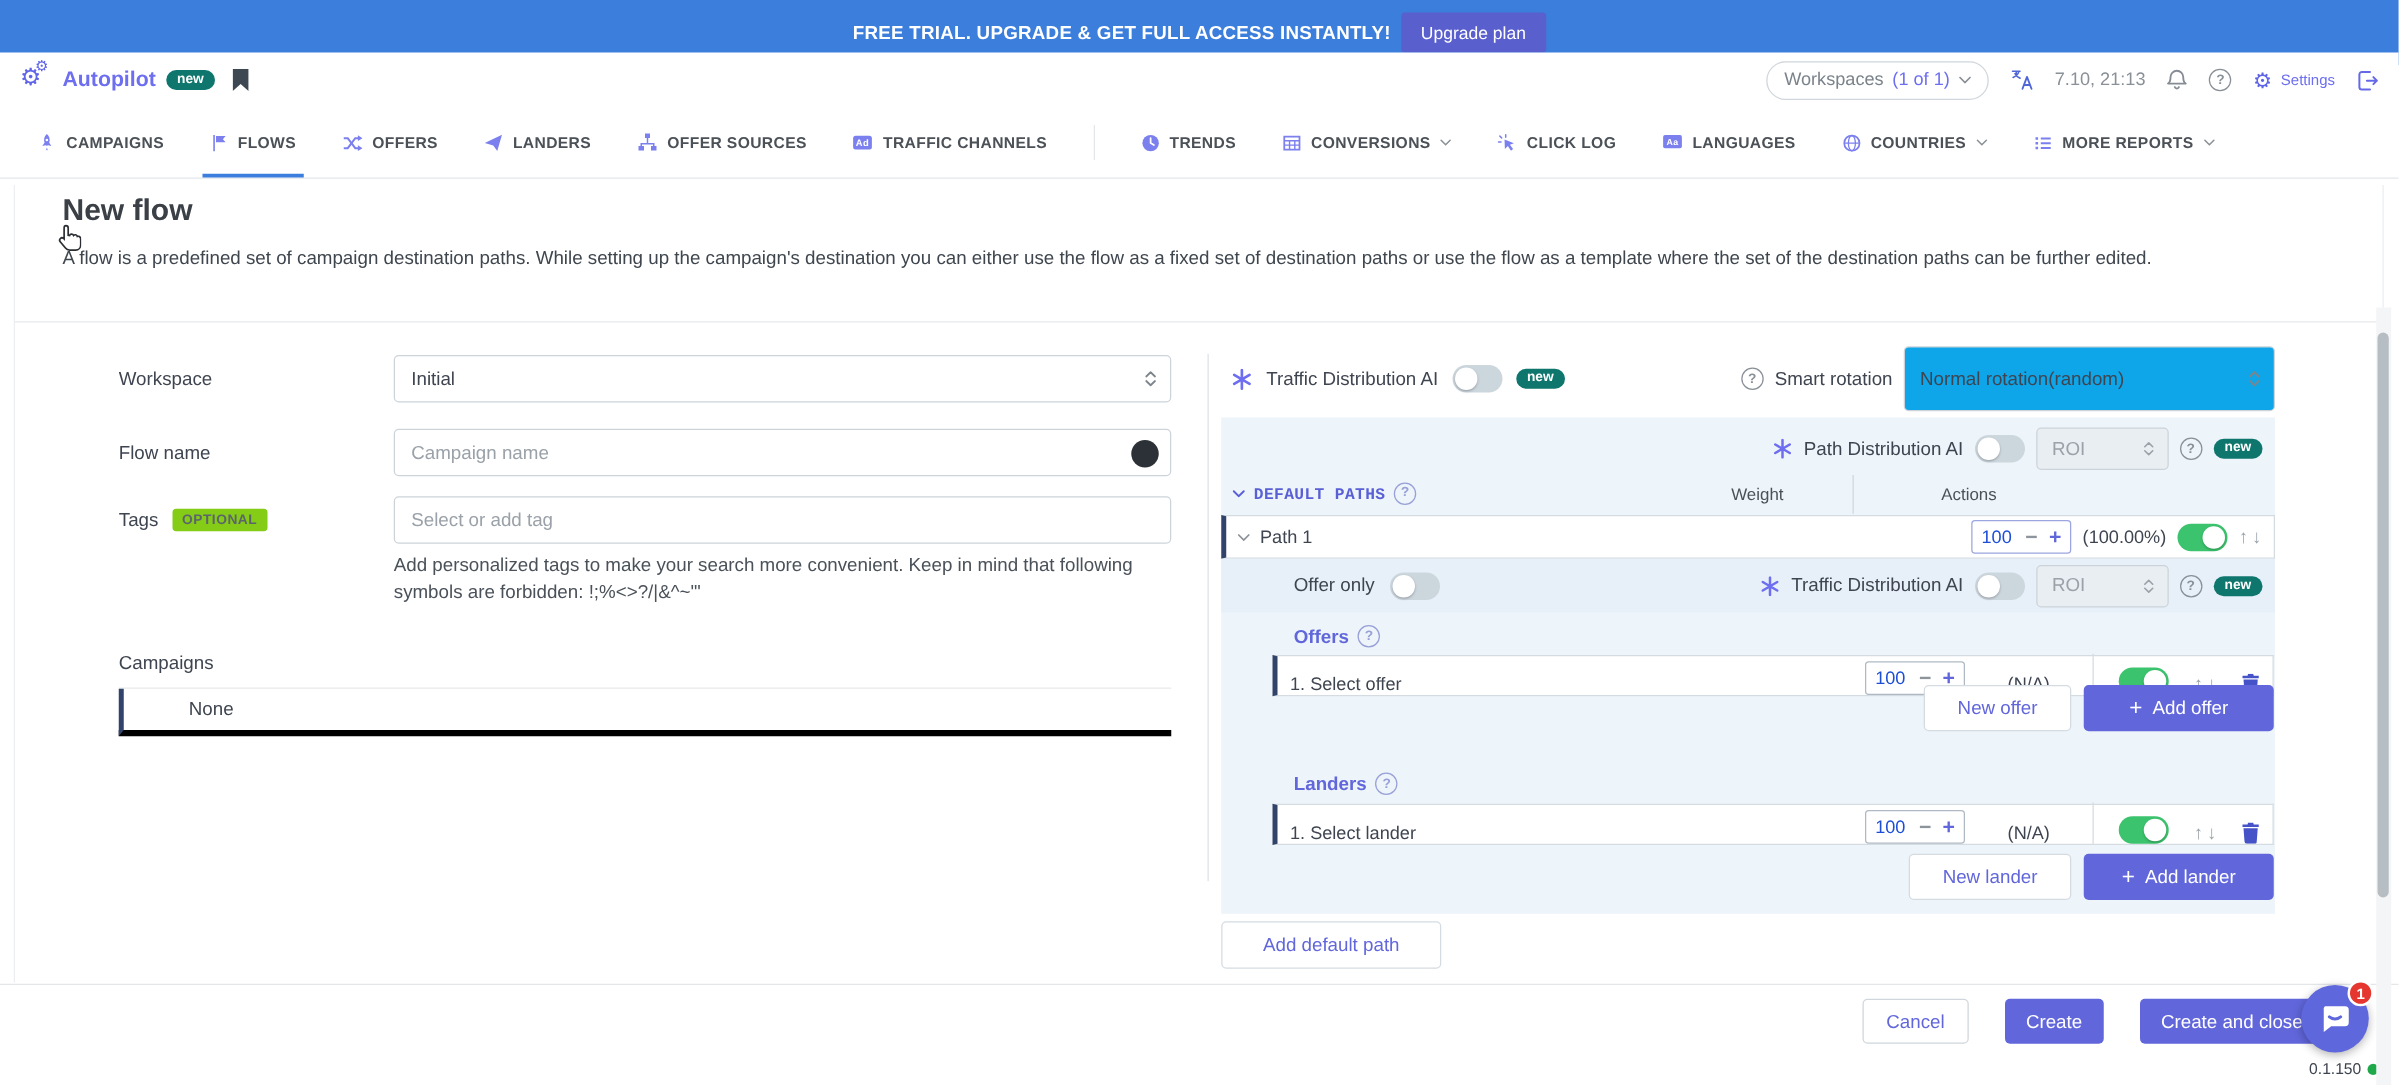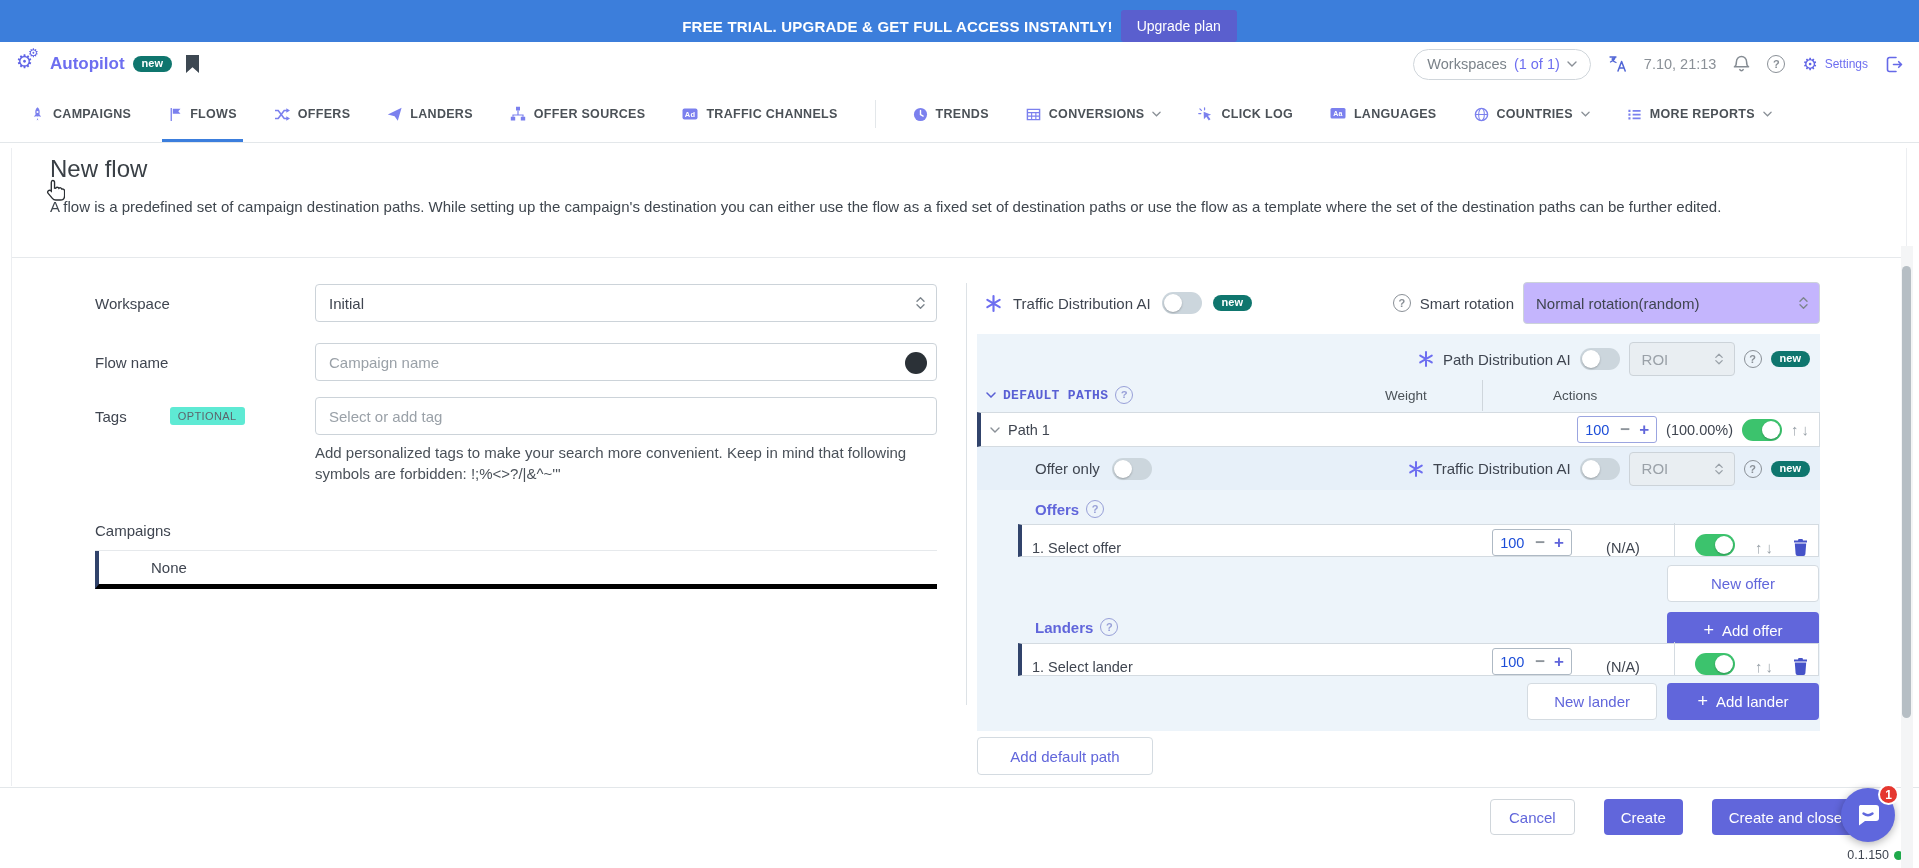--- a/index.html
+++ b/index.html
@@ -45,31 +45,31 @@
   .nav-item svg { color:#7b80ee; flex:0 0 auto; }
   .nav-item.active::after { content:""; position:absolute; left:-6px; right:-6px; bottom:0;
                             height:3px; background:#3b7edd; }
   .nav-divider { width:1px; height:28px; background:#e3e7ea; }
 
   
   .card-edge-l, .card-edge-r { position:absolute; top:148px; height:638px; width:1px; background:#eceef1; }
   .card-edge-l { left:11px; } .card-edge-r { left:1906px; }
   .card-bottom { position:absolute; left:0; right:0; top:787px; height:1px; background:#e3e7ea; }
 
-  .page-title { position:absolute; left:50px; top:155px; font-size:24px; color:#3a4046; font-weight:400; }
+  .page-title { position:absolute; left:50px; top:155px; font-size:24px; color:#3a4046; font-weight:700; }
   .mouse-cursor { position:absolute; left:46px; top:178px; }
   .page-desc { position:absolute; left:50px; top:197px; width:1800px; font-size:15px;
                line-height:1.37; color:#3f464e; }
   .title-divider { position:absolute; left:12px; right:13px; top:257px; height:1px; background:#e6e9ec; }
 
   
   .form-row { position:absolute; left:95px; width:842px; height:38px; display:flex; align-items:center; }
   .form-label { width:220px; font-size:15px; color:#3f4550; display:flex; align-items:center; gap:11px; }
-  .opt-badge { background:#5eead4; color:#5c646c; font-size:11px; font-weight:400; letter-spacing:.4px;
-               border-radius:3px; padding:3px 8px;margin-left:32px; }
+  .opt-badge { background:#84cc16; color:#5c646c; font-size:11px; font-weight:700; letter-spacing:.4px;
+               border-radius:3px; padding:3px 8px; }
   .control { width:622px; height:38px; border:1px solid #ccd3d9; border-radius:4px; background:#fff;
              display:flex; align-items:center; padding:0 13px; font-size:15px; color:#3f4550; position:relative; }
   .control input { border:none; outline:none; width:100%; font:inherit; color:#3f4550; background:transparent; }
   .control input::placeholder { color:#9aa1a8; }
   .sel-caret { position:absolute; right:10px; top:50%; transform:translateY(-50%); }
   .flow-dot { position:absolute; right:9px; top:8px; width:22px; height:22px; border-radius:50%; background:#2b3137; }
   .tags-help { position:absolute; left:315px; top:443px; width:648px; font-size:15px; line-height:1.38; color:#4a5159; }
   .campaigns-label { position:absolute; left:95px; top:522px; font-size:15px; color:#3f4550; }
   .campaigns-hr { position:absolute; left:95px; width:842px; top:550px; height:1px; background:#e6e9ec; }
   .campaigns-row { position:absolute; left:95px; width:842px; top:551px; height:38px;
@@ -82,22 +82,22 @@
               display:flex; align-items:center; }
   .tdai-left { display:flex; align-items:center; gap:11px; }
   .tdai-right { margin-left:auto; display:flex; align-items:center; gap:9px; }
   .label15 { font-size:15px; color:#3f4550; white-space:nowrap; }
   .toggle { width:40px; height:22px; border-radius:11px; background:#ccd6dd; position:relative;
             cursor:pointer; flex:0 0 auto; }
   .toggle::after { content:""; position:absolute; width:18px; height:18px; border-radius:50%;
                    background:#fff; top:2px; left:2px; box-shadow:0 1px 2px rgba(0,0,0,.25); }
   .toggle.on { background:#3cc36d; }
   .toggle.on::after { left:auto; right:2px; }
-  .select-sm { display:flex; align-items:center; height:42px; border:1px solid #ccd3d9; border-radius:4px;
-               background:#c4b5fd; padding:0 28px 0 12px; font-size:15px; color:#3f4550; position:relative;
+  .select-sm { display:flex; align-items:center; height:52px; border:1px solid #ccd3d9; border-radius:4px;
+               background:#0ea5e9; padding:0 28px 0 12px; font-size:15px; color:#3f4550; position:relative;
                cursor:pointer; white-space:nowrap; }
   .select-sm.disabled { background:#e9eef2; color:#9aa1a8; cursor:default; }
 
   .panel { position:absolute; left:977px; top:334px; width:843px; height:397px; background:#edf4fa; }
   .pdai-row { position:absolute; right:10px; top:8px; display:flex; align-items:center; gap:9px; }
   .roi-select { width:106px; height:34px; }
   .paths-header { position:absolute; left:9px; top:52px; display:flex; align-items:center; gap:7px;
                   color:#595fd4; font-size:13px; font-weight:700; letter-spacing:.3px;font-family:Liberation Mono, monospace; }
   .col-weight { position:absolute; left:408px; top:54px; font-size:13.5px; color:#4a5157; }
   .col-div { position:absolute; left:505px; top:46px; height:31px; width:1px; background:#cfd6dc; }
@@ -469,21 +469,21 @@
     <span class="updn">
       <span>↑</span>
       <span>↓</span>
     </span>
     <span class="trash">
       <svg width="15" height="17" viewBox="0 0 15 17">
           <path fill="#4653c8" d="M5.5 0h4l.5 1.5h4v2H1v-2h4zM1.8 4.5h11.4l-.8 10.4A2 2 0 0110.4 17H4.6a2 2 0 01-2-1.9z"></path>
         </svg>
     </span>
   </div>
-  <div class="btns-row" style="top:231px;flex-direction:column;">
+  <div class="btns-row" style="top:214px;">
     <button class="btn-outline">New offer</button>
     <button class="btn-fill" style="width:152px;justify-content:center;">
       <span style="font-size:18px;">+</span>
       <span>Add offer</span>
     </button>
   </div>
 
   <div class="sec-heading" style="top:284px;">
     <span>Landers</span>
     <span class="help-circle" style="border-color:#98a0d8;color:#98a0d8;">?</span>

